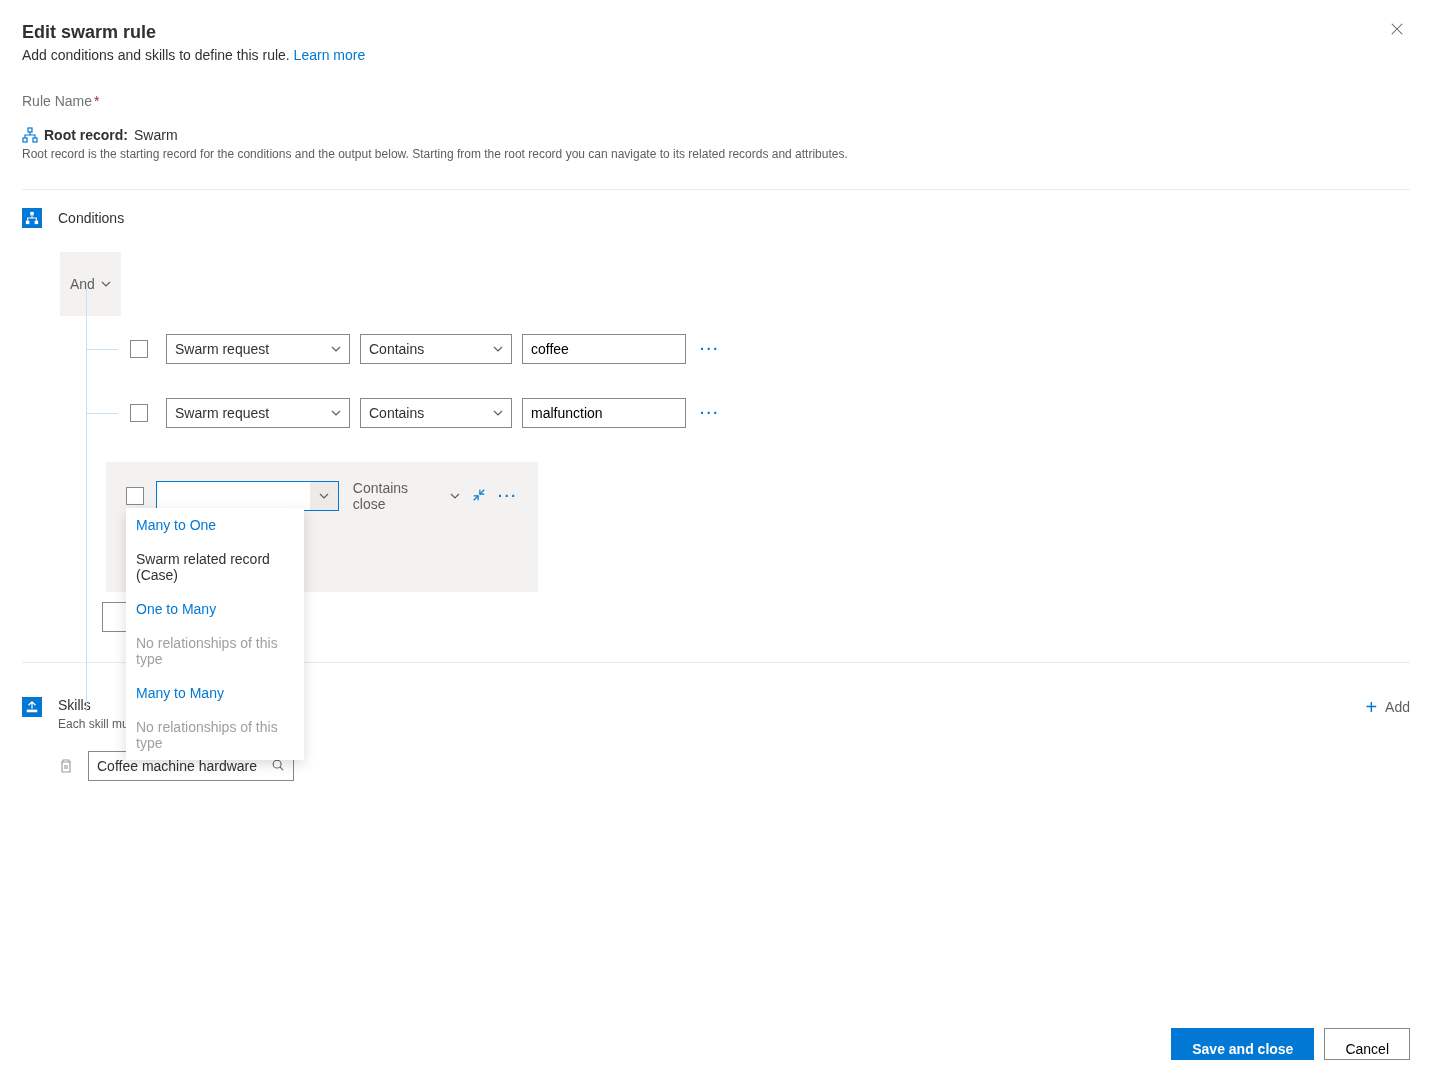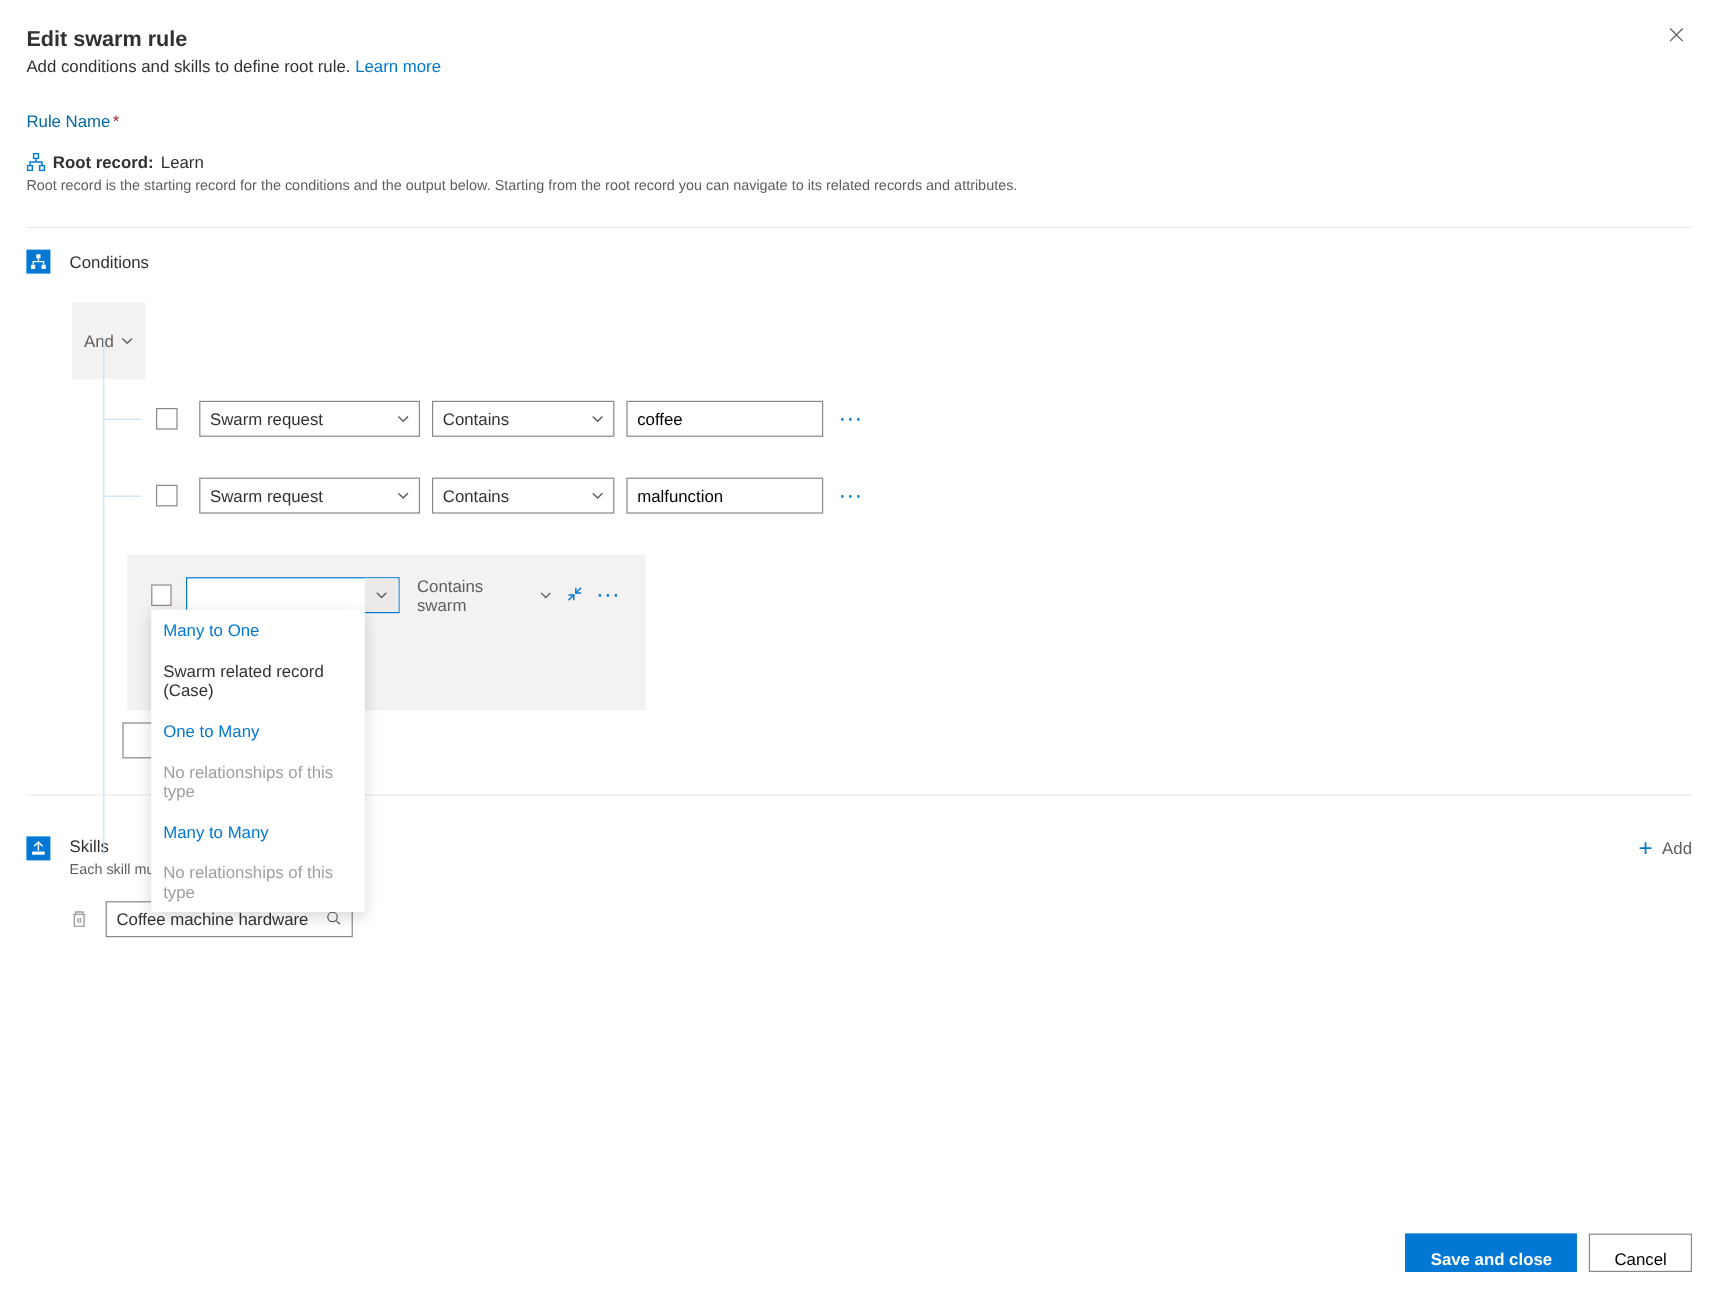--- a/index.html
+++ b/index.html
@@ -24,21 +24,21 @@
     top: 22px; right: 28px;
     width: 20px; height: 20px;
     cursor: pointer;
     color: #605e5c;
   }
   .close-btn svg { width: 14px; height: 14px; }
   h1 { font-size: 18px; font-weight: 600; margin-bottom: 4px; }
   .subtitle { font-size: 14px; color: #323130; }
   .subtitle a { color: #0078d4; text-decoration: none; }
   .field-block { margin-top: 30px; }
-  .field-label { font-size: 14px; color: #0369a1; display: inline-block; }
+  .field-label { font-size: 14px; color: #737373; display: inline-block; }
   .req { color: #a4262c; margin-left: 2px; }
   .text-input {
     display: block;
     width: 428px;
     height: 30px;
     margin-top: 10px;
     padding: 0 8px;
     border: 1px solid #8a8886;
     font-size: 14px;
     font-family: inherit;
@@ -267,39 +267,39 @@
 <div class="panel">
 
   <div class="close-btn">
     <svg viewBox="0 0 16 16">
         <path d="M2 2 L14 14 M14 2 L2 14" stroke="#605e5c" stroke-width="1.2" fill="none"></path>
       </svg>
   </div>
 
   <h1>Edit swarm rule</h1>
   <div class="subtitle">
-    <span>Add conditions and skills to define root rule.</span>
+    <span>Add conditions and skills to define this rule.</span>
     <a href="#">Learn more</a>
   </div>
 
   <div class="field-block">
     <span class="field-label">Rule Name</span><span class="req">*</span>
   </div>
 
   <div class="root-record-row">
     <span class="sitemap-icon">
       <svg viewBox="0 0 16 16">
           <rect x="6" y="1" width="4" height="4" fill="none" stroke="#0078d4" stroke-width="1.2"></rect>
           <rect x="1" y="11" width="4" height="4" fill="none" stroke="#0078d4" stroke-width="1.2"></rect>
           <rect x="11" y="11" width="4" height="4" fill="none" stroke="#0078d4" stroke-width="1.2"></rect>
           <path d="M8 5 V8 M3 11 V8 H13 V11" fill="none" stroke="#0078d4" stroke-width="1.2"></path>
         </svg>
     </span>
     <span class="root-label">Root record:</span>
-    <span class="root-value">Learn</span>
+    <span class="root-value">Swarm</span>
   </div>
   <div class="root-help">Root record is the starting record for the conditions and the output below. Starting from the root record you can navigate to its related records and attributes.</div>
 
   <hr class="hr">
 
   <div class="section-header">
     <span class="section-icon">
       <svg viewBox="0 0 16 16">
           <rect x="6" y="1" width="4" height="4"></rect>
           <rect x="1" y="11" width="4" height="4"></rect>
@@ -373,21 +373,21 @@
         <div class="related-row">
           <div class="checkbox"></div>
           <div class="related-select">
             <div class="drop-btn">
               <svg viewBox="0 0 10 10" width="10" height="10">
                   <path d="M1 3 L5 7 L9 3" fill="none" stroke="#605e5c" stroke-width="1.2"></path>
                 </svg>
             </div>
           </div>
           <span class="contains-data">
-            <span>Contains swarm</span>
+            <span>Contains close</span>
             <svg viewBox="0 0 10 10" width="10" height="10">
                 <path d="M1 3 L5 7 L9 3" fill="none" stroke="#605e5c" stroke-width="1.2"></path>
               </svg>
           </span>
           <span class="collapse-icon">
             <svg viewBox="0 0 16 16">
                 <path d="M2 9 L7 9 L7 14 M14 7 L9 7 L9 2" fill="none" stroke="#0078d4" stroke-width="1.4"></path>
                 <path d="M7 9 L2 14 M9 7 L14 2" stroke="#0078d4" stroke-width="1.4"></path>
               </svg>
           </span>

